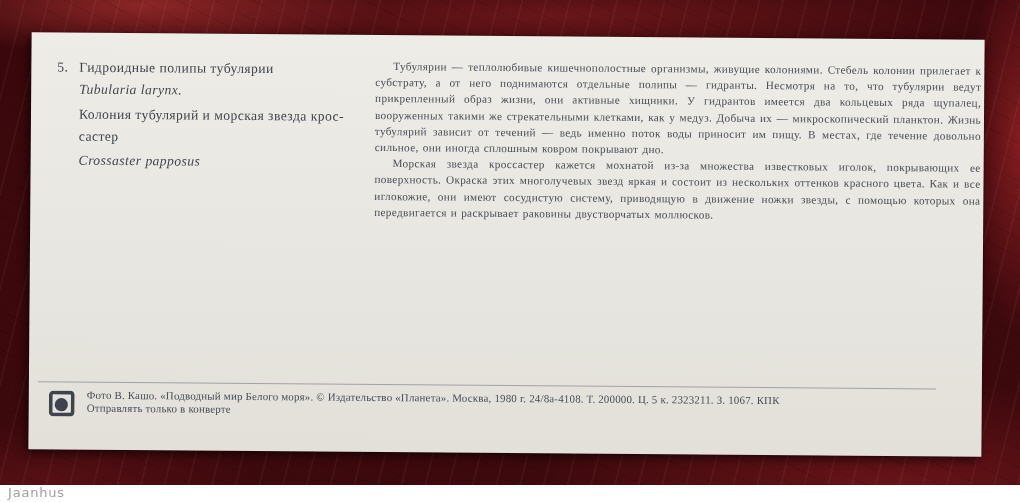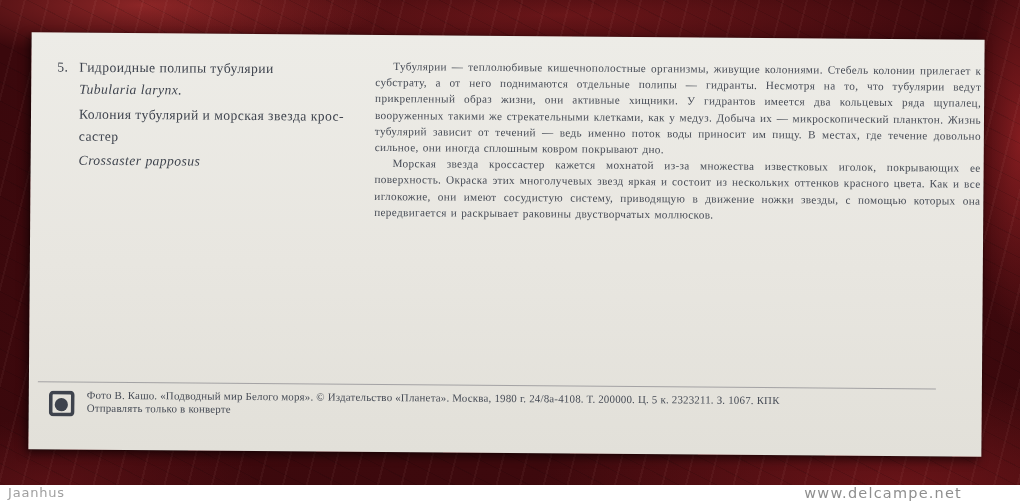--- a/index.html
+++ b/index.html
@@ -120,16 +120,15 @@
       <div class="imprint-text">
         <div>Фото В. Кашо. «Подводный мир Белого моря». © Издательство «Планета». Москва, 1980 г. 24/8а-4108. Т. 200000. Ц. 5 к. 2323211. З. 1067. КПК</div>
         <div>Отправлять только в конверте</div>
       </div>
     </div>
 
   </div>
 
   <div class="bottom-strip">
     <span class="wm-left">Jaanhus</span>
-    <span class="wm-right">www.delcampe.net</span>
   </div>
 
 </div>
 
 </body></html>

